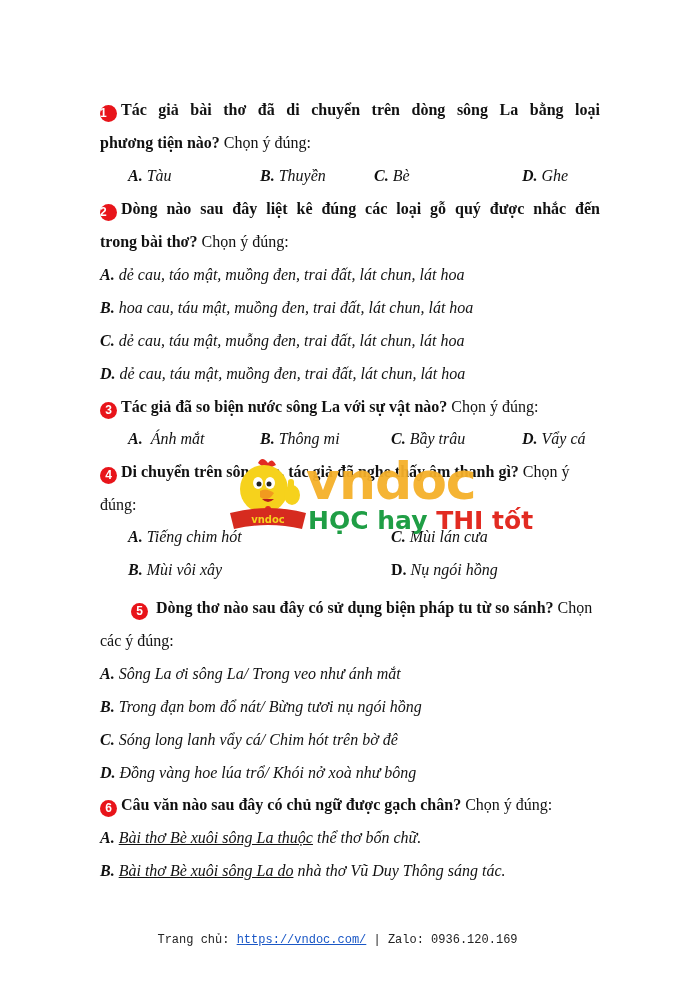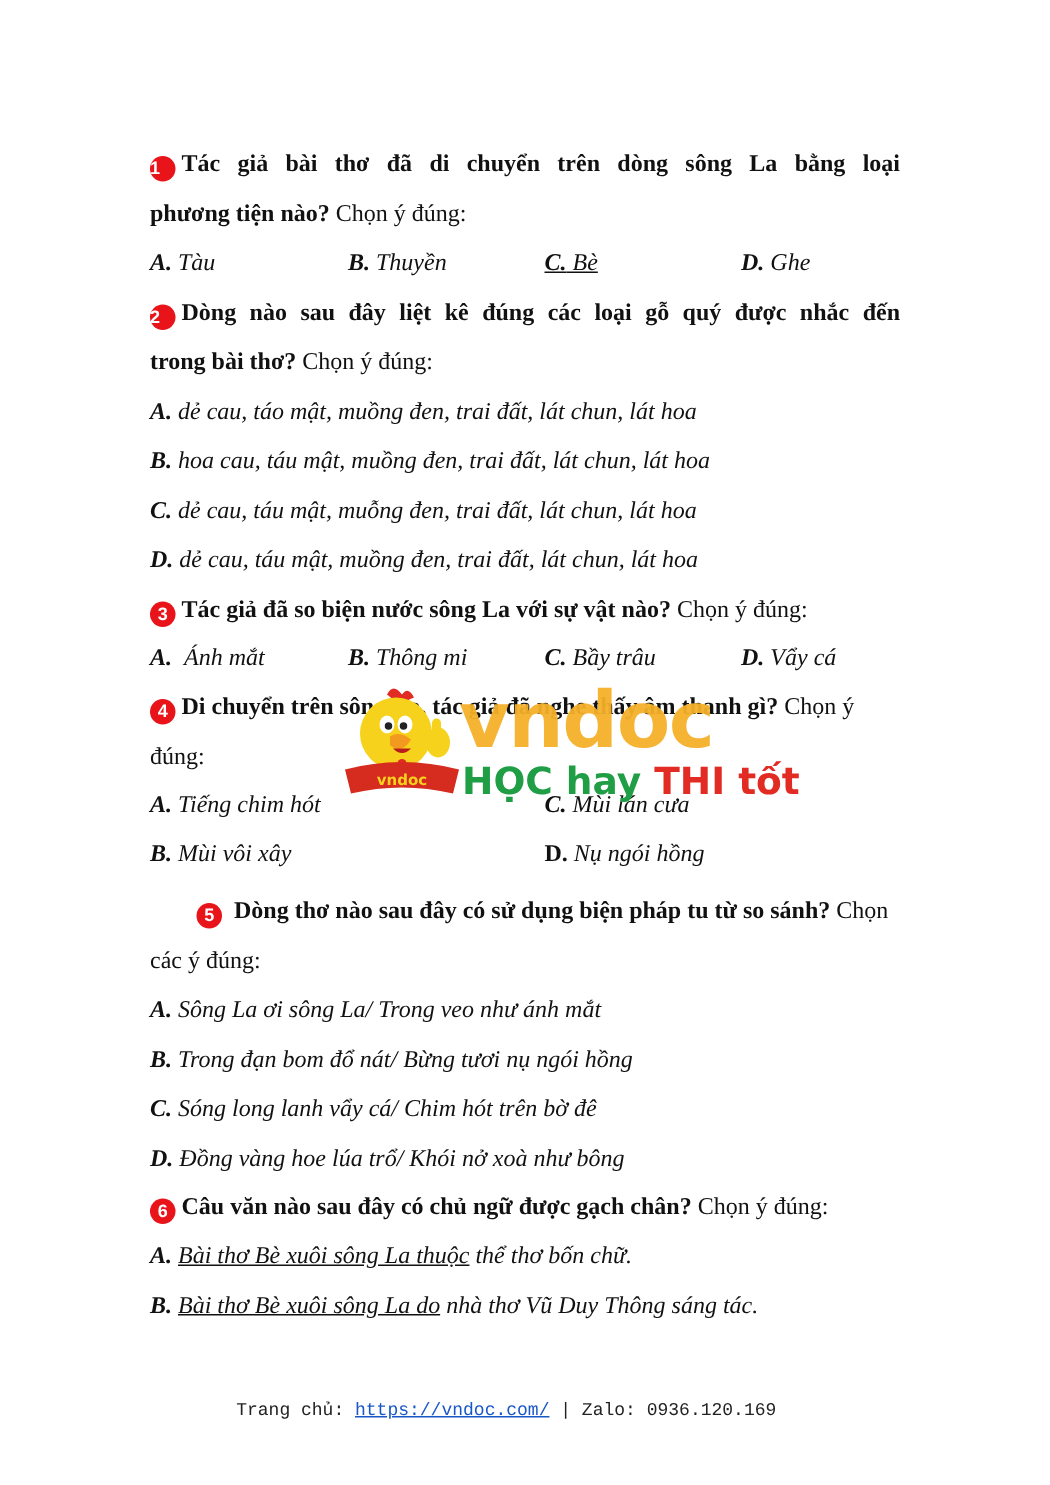--- a/index.html
+++ b/index.html
@@ -7,21 +7,21 @@
     body { position: relative; font-family: "Liberation Serif", "DejaVu Serif", serif; color: #111; overflow: hidden; }
     .page { position: absolute; left: 100px; top: 0; width: 500px; }
     .line { position: absolute; left: 0; width: 500px; font-size: 16px; line-height: 22px; white-space: nowrap; }
     .q-title { font-weight: bold; }
     .q-title.justify { text-align: justify; text-align-last: justify; }
     .num { display: inline-block; width: 17px; height: 17px; border-radius: 50%; background: #e8141a; color: #fff; font-family: "Liberation Sans", "DejaVu Sans", sans-serif; font-size: 12px; font-weight: bold; line-height: 17px; text-align: center; vertical-align: -2px; margin-right: 4px; }
     .opt { font-style: italic; }
     .opt b { font-style: italic; font-weight: bold; }
     .opt b.upright { font-style: normal; }
     .u { text-decoration: underline; }
-    .col { position: absolute; top: 0; }
+    .col { position: absolute; top: 0; margin-left: 28px; }
     .footer { position: absolute; top: 933px; left: 0; width: 675px; text-align: center; font-family: "Liberation Mono", "DejaVu Sans Mono", monospace; font-size: 12px; color: #222; }
     .footer a { color: #1a57c6; text-decoration: underline; }
     .wm { position: absolute; left: 228px; top: 455px; width: 260px; height: 85px; pointer-events: none; }
     .wm-logo { position: absolute; left: 78px; top: 0; font-family: "DejaVu Sans", sans-serif; font-weight: bold; font-size: 52px; letter-spacing: -1px; color: #f5b02a; line-height: 52px; opacity: 0.95; }
     .wm-slogan { position: absolute; left: 80px; top: 55px; font-family: "DejaVu Sans", sans-serif; font-weight: bold; font-size: 25px; line-height: 22px; white-space: nowrap; }
     .wm-slogan .g { color: #1f9e45; }
     .wm-slogan .r { color: #e22b22; }
     .mascot { position: absolute; left: 0; top: 0; width: 80px; height: 80px; }
   </style>
 </head>
@@ -31,21 +31,21 @@
 
   <div class="line q-title justify" style="top:99px;">
     <span class="num">1</span><span>Tác giả bài thơ đã di chuyển trên dòng sông La bằng loại</span>
   </div>
   <div class="line" style="top:132px;">
     <b>phương tiện nào?</b><span> Chọn ý đúng:</span>
   </div>
   <div class="line opt" style="top:165px;">
     <span class="col" style="left:0;"><b>A.</b><span> Tàu</span></span>
     <span class="col" style="left:132px;"><b>B.</b><span> Thuyền</span></span>
-    <span class="col" style="left:263px;text-decoration:underline;"><b>C.</b><span> Bè</span></span>
+    <span class="col" style="left:246px;"><b>C.</b><span> Bè</span></span>
     <span class="col" style="left:394px;"><b>D.</b><span> Ghe</span></span>
   </div>
 
   <div class="line q-title justify" style="top:198px;">
     <span class="num">2</span><span>Dòng nào sau đây liệt kê đúng các loại gỗ quý được nhắc đến</span>
   </div>
   <div class="line" style="top:231px;">
     <b>trong bài thơ?</b><span> Chọn ý đúng:</span>
   </div>
   <div class="line opt" style="top:264px;"><b>A.</b><span> dẻ cau, táo mật, muồng đen, trai đất, lát chun, lát hoa</span></div>

